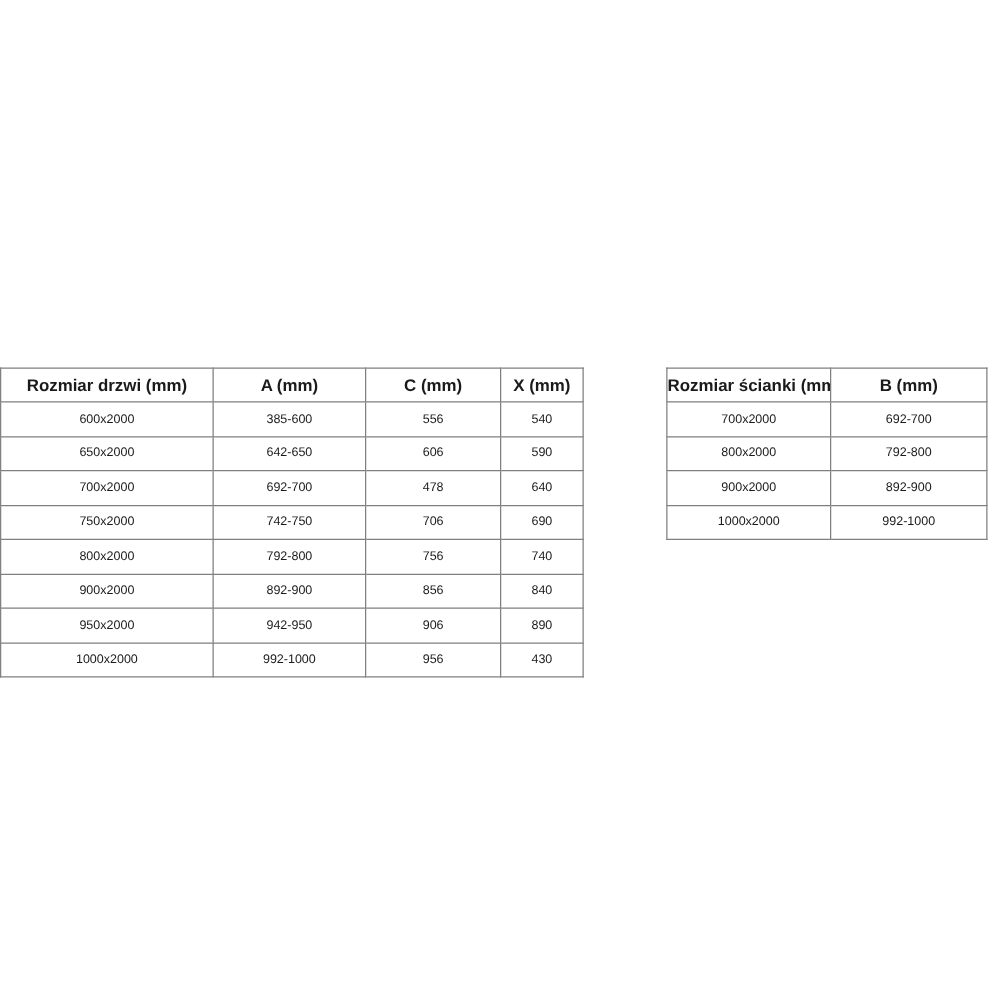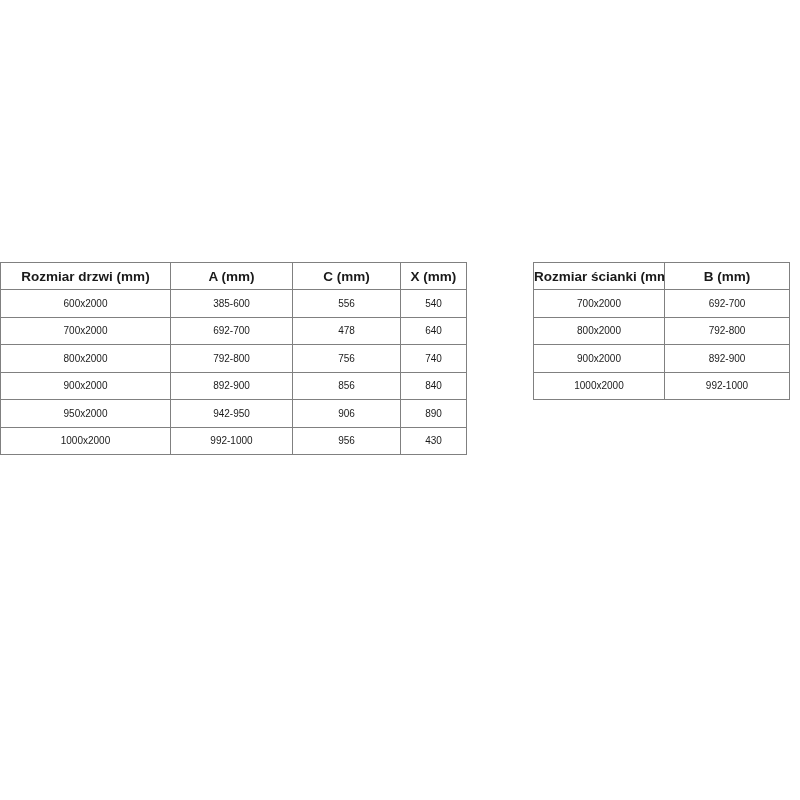--- a/index.html
+++ b/index.html
@@ -14,20 +14,21 @@
     background: #ffffff;
     overflow: hidden;
     font-family: "Liberation Sans", sans-serif;
   }
   table.spec {
     position: absolute;
     border-collapse: collapse;
     table-layout: fixed;
     color: #1a1a1a;
     background: #ffffff;
+    margin-top: 32px;
   }
   table.spec th,
   table.spec td {
     border: 1px solid #808080;
     text-align: center;
     vertical-align: middle;
     padding: 0;
     overflow: hidden;
     white-space: nowrap;
   }
@@ -73,24 +74,36 @@
         </tr>
     </thead>
     <tbody>
         <tr>
           <td>600x2000</td>
           <td>385-600</td>
           <td>556</td>
           <td>540</td>
         </tr>
         <tr>
+          <td>650x2000</td>
+          <td>642-650</td>
+          <td>606</td>
+          <td>590</td>
+        </tr>
+        <tr>
           <td>700x2000</td>
           <td>692-700</td>
           <td>478</td>
           <td>640</td>
+        </tr>
+        <tr>
+          <td>750x2000</td>
+          <td>742-750</td>
+          <td>706</td>
+          <td>690</td>
         </tr>
         <tr>
           <td>800x2000</td>
           <td>792-800</td>
           <td>756</td>
           <td>740</td>
         </tr>
         <tr>
           <td>900x2000</td>
           <td>892-900</td>

